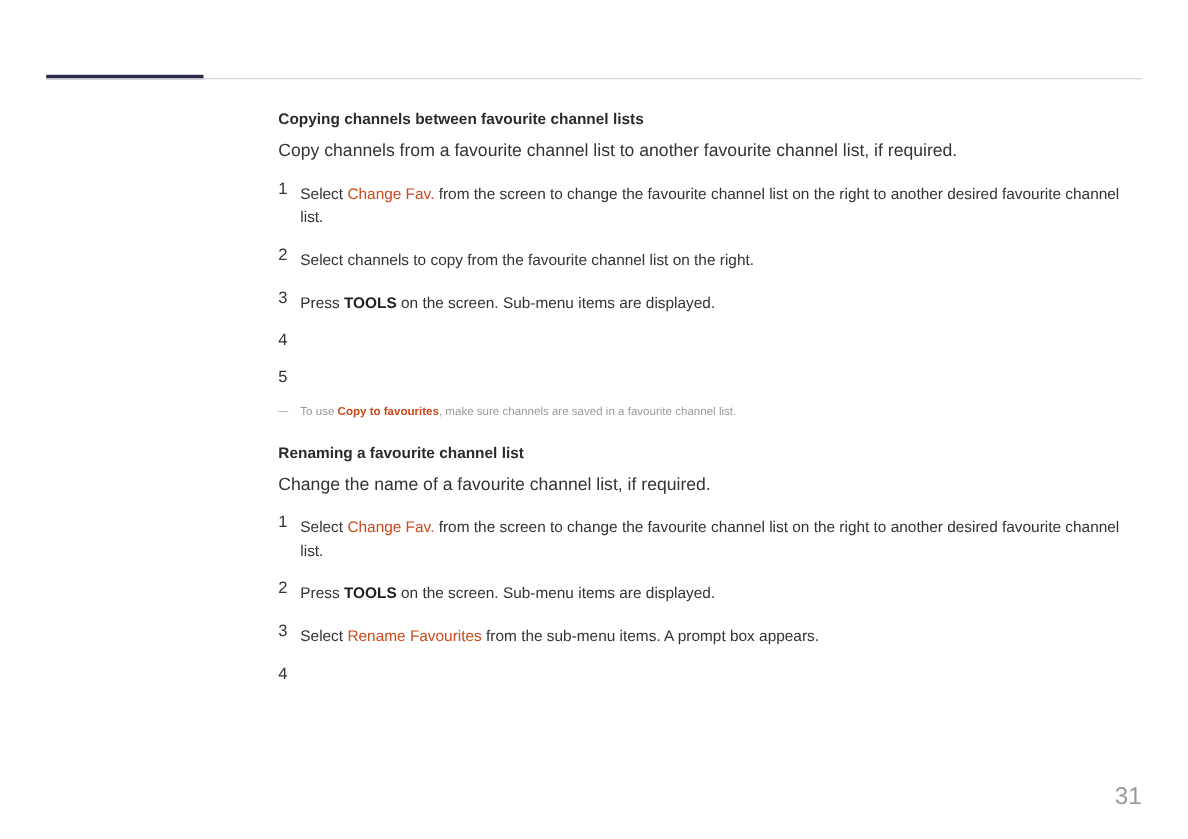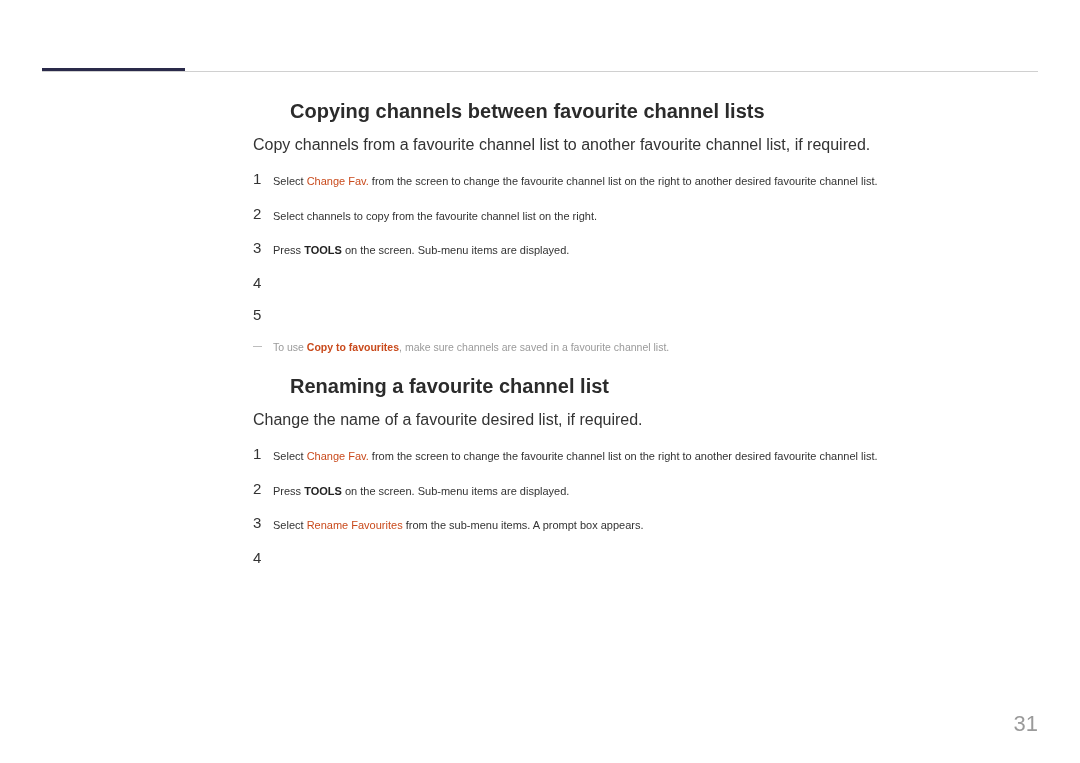--- a/index.html
+++ b/index.html
@@ -27,50 +27,48 @@
     height: 1px;
     background: #d0d0d0;
   }
   .content {
     position: absolute;
     left: 253px;
     top: 100px;
     right: 42px;
   }
   .section-title {
-    font-size: 20px;
+    font-size: 14px;
     font-weight: 600;
     color: #2b2b2b;
     margin-bottom: 10px;
-    margin-left: 37px;
   }
   .intro-text {
     font-size: 16px;
     color: #333;
     margin-bottom: 14px;
     line-height: 1.5;
   }
   .step {
     display: flex;
     align-items: flex-start;
     margin-bottom: 16px;
   }
   .step-num {
     font-size: 15px;
     width: 20px;
     flex-shrink: 0;
     color: #333;
     line-height: 1.1;
   }
   .step-text {
-    font-size: 11px;
+    font-size: 14px;
     color: #333;
     line-height: 1.5;
     padding-top: 2px;
-    text-align: right;
   }
   .accent { color: #c94a1c; }
   .bold { font-weight: 700; color: #222; }
   .note-row {
     display: flex;
     align-items: flex-start;
     margin-top: 4px;
     margin-bottom: 20px;
   }
   .note-dash {
@@ -132,21 +130,21 @@
     </div>
 
     <div class="note-row">
       <div class="note-dash">―</div>
       <div class="note-text"><span>To use </span><span class="accent">Copy to favourites</span><span>, make sure channels are saved in a favourite channel list.</span></div>
     </div>
   </div>
 
   <div class="section2">
     <div class="section-title">Renaming a favourite channel list</div>
-    <div class="intro-text">Change the name of a favourite desired list, if required.</div>
+    <div class="intro-text">Change the name of a favourite channel list, if required.</div>
 
     <div class="step">
       <div class="step-num">1</div>
       <div class="step-text"><span>Select </span><span class="accent">Change Fav.</span><span> from the screen to change the favourite channel list on the right to another desired favourite channel list.</span></div>
     </div>
 
     <div class="step">
       <div class="step-num">2</div>
       <div class="step-text"><span>Press </span><span class="bold">TOOLS</span><span> on the screen. Sub-menu items are displayed.</span></div>
     </div>

